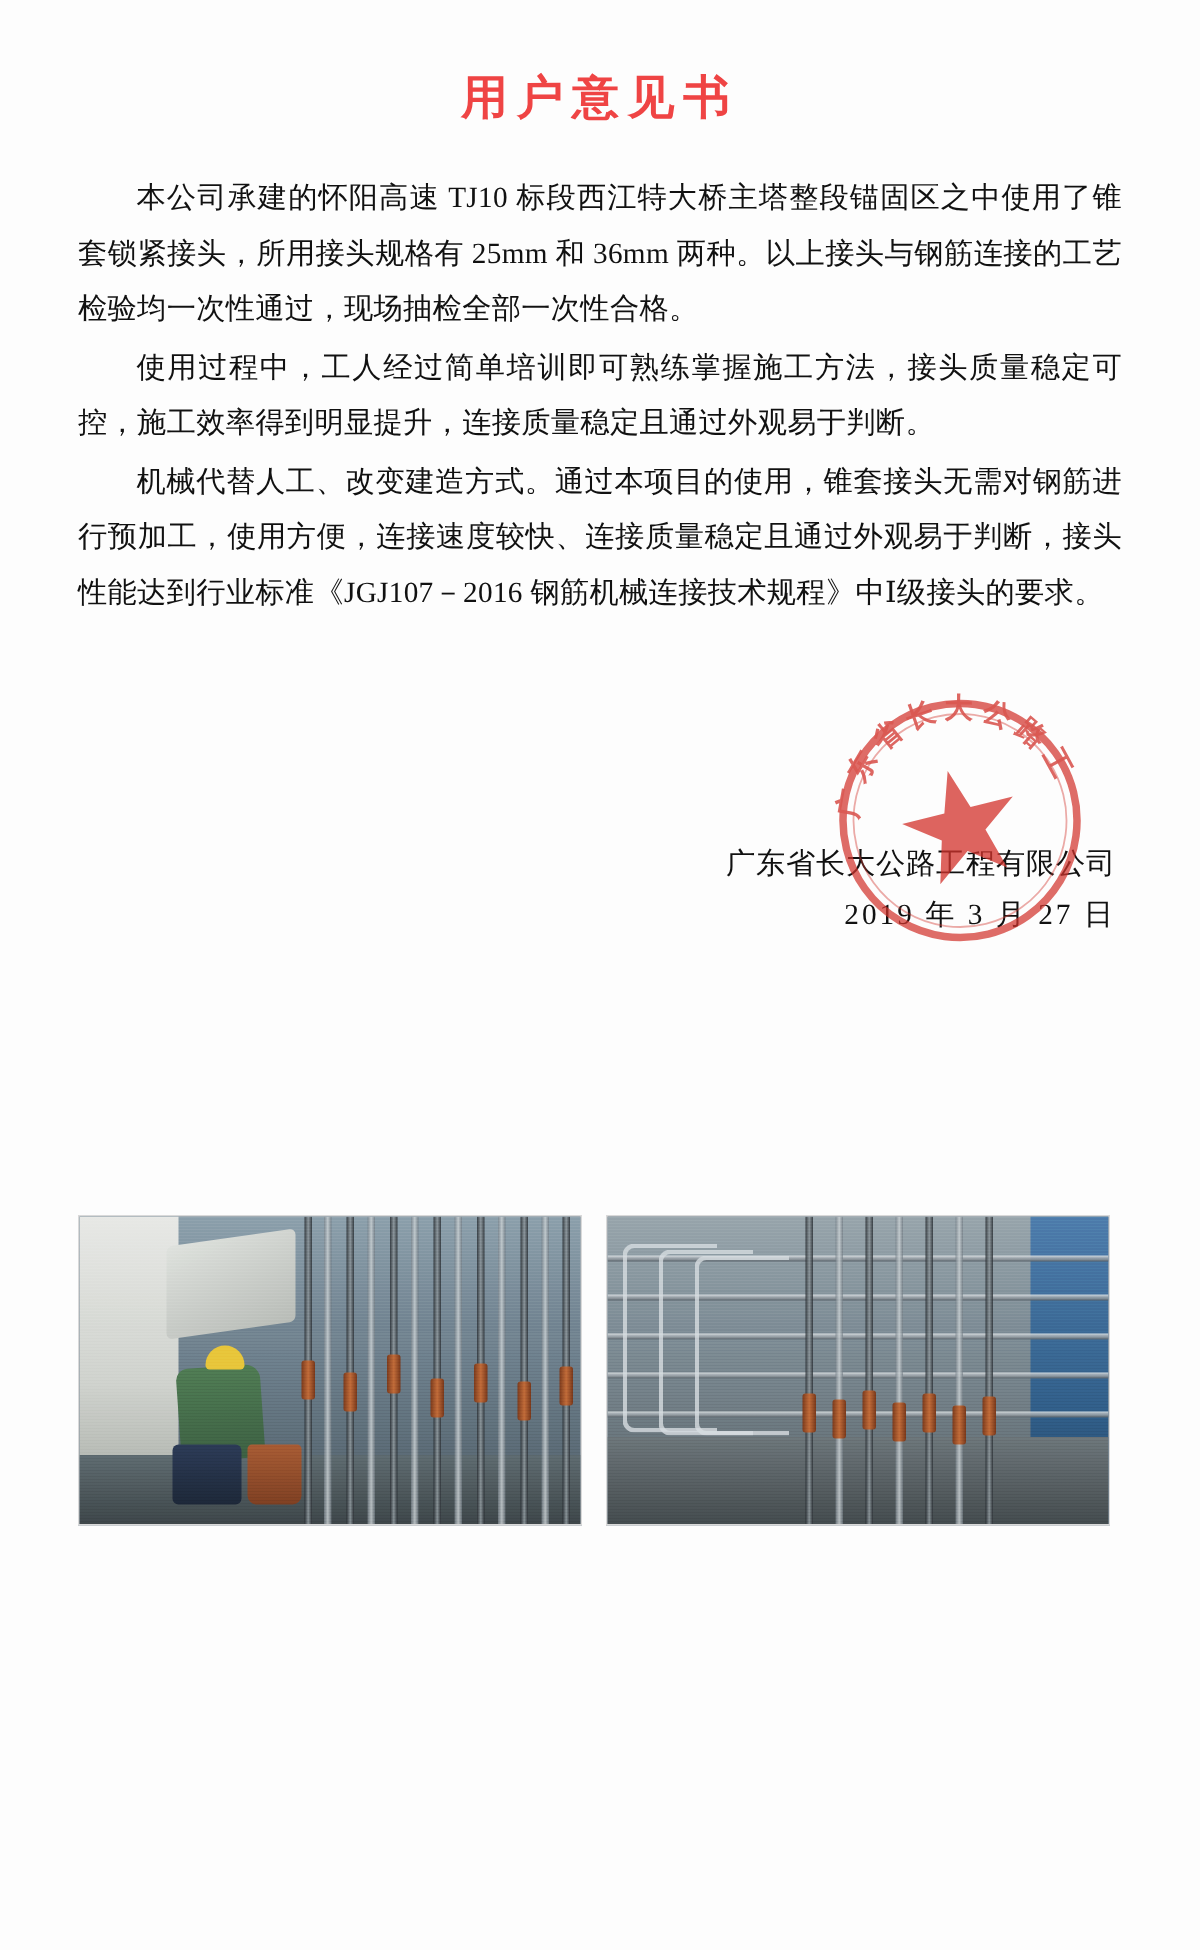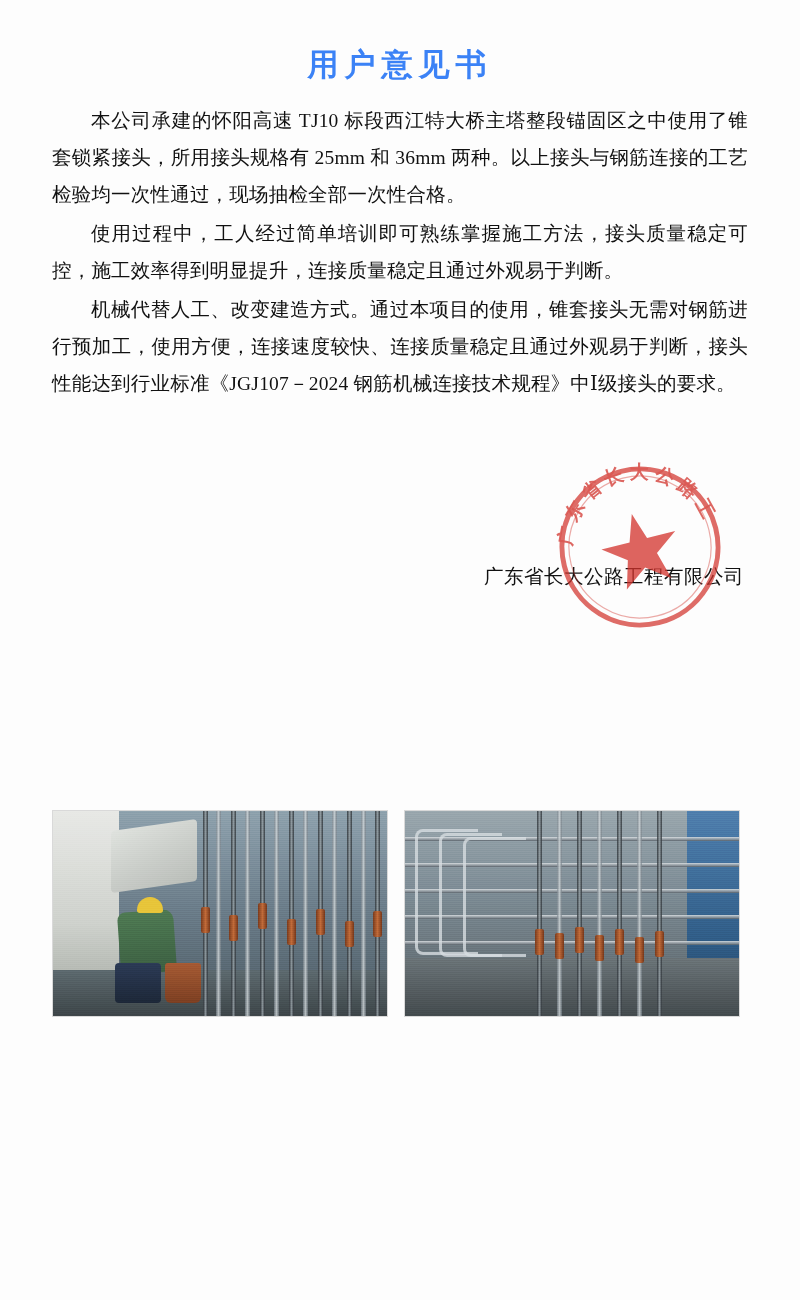--- a/index.html
+++ b/index.html
@@ -22,29 +22,29 @@
     height: 1300px;
     background: #fdfdfd;
   }
 
   
   .doc-title {
     text-align: center;
     font-size: 31px;
     letter-spacing: 6px;
     font-weight: 600;
-    color: #3b82f6;
+    color: #ef4444;
     margin: 0;
     padding-top: 44px;
     font-family: Liberation Mono, monospace;
   }
 
   
   .body-wrap {
-    margin-top: 16px;
+    margin-top: 28px;
     padding: 0 52px 0 52px;
   }
   .para {
     font-size: 19.5px;
     line-height: 37px;
     text-align: justify;
     text-justify: inter-ideograph;
     text-indent: 2em;
     margin: 0 0 2px 0;
     color: #111;
@@ -192,41 +192,42 @@
 </head>
 <body>
 
 <div class="page">
 
   <h1 class="doc-title">用户意见书</h1>
 
   <div class="body-wrap">
     <p class="para">本公司承建的怀阳高速 TJ10 标段西江特大桥主塔整段锚固区之中使用了锥套锁紧接头，所用接头规格有 25mm 和 36mm 两种。以上接头与钢筋连接的工艺检验均一次性通过，现场抽检全部一次性合格。</p>
     <p class="para">使用过程中，工人经过简单培训即可熟练掌握施工方法，接头质量稳定可控，施工效率得到明显提升，连接质量稳定且通过外观易于判断。</p>
-    <p class="para">机械代替人工、改变建造方式。通过本项目的使用，锥套接头无需对钢筋进行预加工，使用方便，连接速度较快、连接质量稳定且通过外观易于判断，接头性能达到行业标准《JGJ107－2024 钢筋机械连接技术规程》中Ⅰ级接头的要求。</p>
+    <p class="para">机械代替人工、改变建造方式。通过本项目的使用，锥套接头无需对钢筋进行预加工，使用方便，连接速度较快、连接质量稳定且通过外观易于判断，接头性能达到行业标准《JGJ107－2016 钢筋机械连接技术规程》中Ⅰ级接头的要求。</p>
   </div>
 
   <div class="seal">
     <svg width="185" height="185" viewBox="0 0 185 185" xmlns="http://www.w3.org/2000/svg">
       <defs>
         <path id="sealArc" d="M 24,92 A 68,68 0 1 1 161,92" fill="none"></path>
       </defs>
       <g transform="rotate(-14 92 92)">
         <circle cx="92" cy="92" r="78" fill="none" stroke="#d2332c" stroke-width="5" opacity="0.88"></circle>
         <circle cx="92" cy="92" r="71" fill="none" stroke="#d2332c" stroke-width="1.2" opacity="0.5"></circle>
         <text font-family="'Liberation Serif','DejaVu Serif',serif" font-size="19" fill="#d2332c" letter-spacing="5" font-weight="bold" opacity="0.9">
           <textPath href="#sealArc" startOffset="8%">广东省长大公路工程有限公司</textPath>
         </text>
         <polygon fill="#d2332c" opacity="0.92" points="92,58 101,85 130,85 107,102 115,130 92,113 69,130 77,102 54,85 83,85"></polygon>
       </g>
     </svg>
   </div>
 
   <div class="sign-block">
     <div>广东省长大公路工程有限公司</div>
+    <div class="sign-date">2019 年 3 月 27 日</div>
   </div>
 
   <div class="photos">
 
     <div class="photo">
       <div class="ph1-sky"></div>
       <div class="ph1-formwhite"></div>
       <div class="ph1-tube"></div>
       <div class="ph1-floor"></div>
       <div class="rebar-field">

